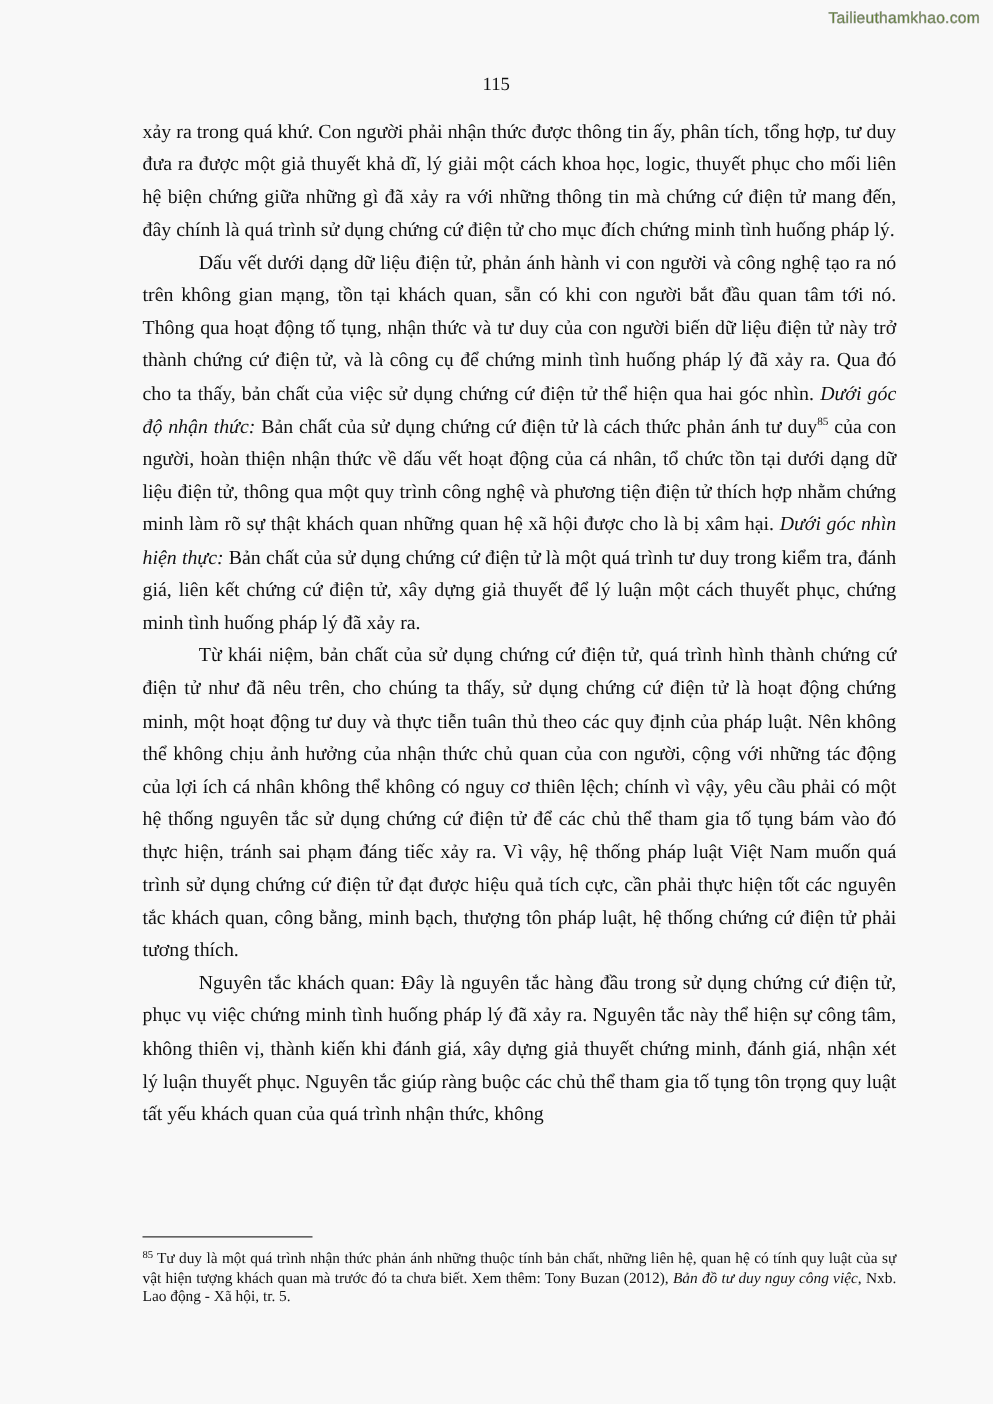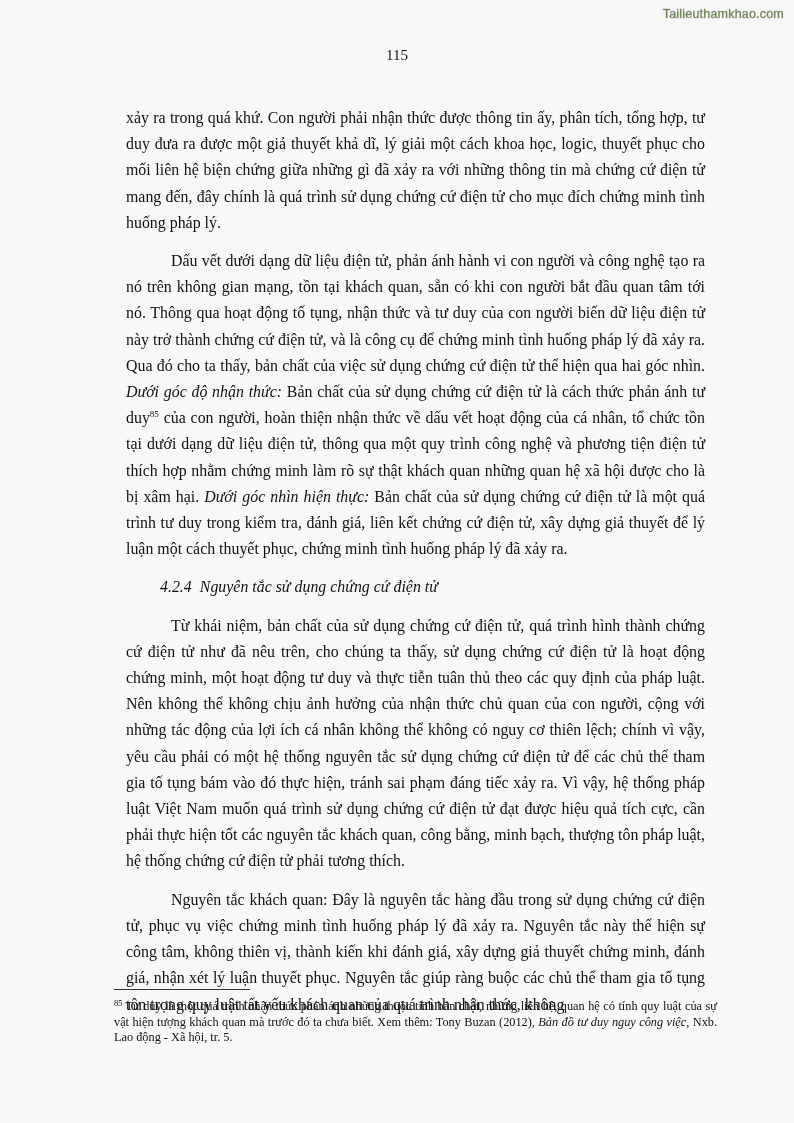--- a/index.html
+++ b/index.html
@@ -12,28 +12,28 @@
     color: #111;
   }
   .watermark {
     position: absolute; top: 7px; right: 10px;
     font-family: "Liberation Sans", "DejaVu Sans", sans-serif;
     font-size: 12.5px; color: #4d7c0f;
     -webkit-text-stroke: 0.5px #999;
     letter-spacing: 0.2px;
   }
   .page-number {
-    position: absolute; top: 47px; left: 0; width: 794px;
+    position: absolute; top: 60px; left: 0; width: 794px;
     text-align: center; font-size: 15px;
   }
   .body-text {
     position: absolute; left: 114px; top: 93px; width: 603px;
     font-size: 15.9px; line-height: 26.2px;
   }
-  .para { margin: 12px; text-align: justify; text-indent: 45px; }
+  .para { margin: 0; text-align: justify; text-indent: 45px; }
   .para.noindent { text-indent: 0; }
   .heading {
     margin: 0; padding-left: 46px; font-style: italic;
   }
   .heading .num { margin-right: 8px; }
   em { font-style: italic; }
   sup { font-size: 9px; vertical-align: 6px; line-height: 0; }
   .footnote-rule {
     position: absolute; left: 114px; top: 989px; width: 136px;
     border-top: 1px solid #333;
@@ -49,21 +49,20 @@
 
 <div class="watermark">Tailieuthamkhao.com</div>
 
 <div class="page-number">115</div>
 
 <div class="body-text">
   <p class="para noindent">xảy ra trong quá khứ. Con người phải nhận thức được thông tin ấy, phân tích, tổng hợp, tư duy đưa ra được một giả thuyết khả dĩ, lý giải một cách khoa học, logic, thuyết phục cho mối liên hệ biện chứng giữa những gì đã xảy ra với những thông tin mà chứng cứ điện tử mang đến, đây chính là quá trình sử dụng chứng cứ điện tử cho mục đích chứng minh tình huống pháp lý.</p>
 
   <p class="para"><span>Dấu vết dưới dạng dữ liệu điện tử, phản ánh hành vi con người và công nghệ tạo ra nó trên không gian mạng, tồn tại khách quan, sẵn có khi con người bắt đầu quan tâm tới nó. Thông qua hoạt động tố tụng, nhận thức và tư duy của con người biến dữ liệu điện tử này trở thành chứng cứ điện tử, và là công cụ để chứng minh tình huống pháp lý đã xảy ra. Qua đó cho ta thấy, bản chất của việc sử dụng chứng cứ điện tử thể hiện qua hai góc nhìn. </span><em>Dưới góc độ nhận thức:</em><span> Bản chất của sử dụng chứng cứ điện tử là cách thức phản ánh tư duy</span><sup>85</sup><span> của con người, hoàn thiện nhận thức về dấu vết hoạt động của cá nhân, tổ chức tồn tại dưới dạng dữ liệu điện tử, thông qua một quy trình công nghệ và phương tiện điện tử thích hợp nhằm chứng minh làm rõ sự thật khách quan những quan hệ xã hội được cho là bị xâm hại. </span><em>Dưới góc nhìn hiện thực:</em><span> Bản chất của sử dụng chứng cứ điện tử là một quá trình tư duy trong kiểm tra, đánh giá, liên kết chứng cứ điện tử, xây dựng giả thuyết để lý luận một cách thuyết phục, chứng minh tình huống pháp lý đã xảy ra.</span></p>
 
-  <p class="heading"><span class="num">4.2.4</span><span>Nguyên tắc sử dụng chứng cứ điện tử</span></p>
 
   <p class="para">Từ khái niệm, bản chất của sử dụng chứng cứ điện tử, quá trình hình thành chứng cứ điện tử như đã nêu trên, cho chúng ta thấy, sử dụng chứng cứ điện tử là hoạt động chứng minh, một hoạt động tư duy và thực tiễn tuân thủ theo các quy định của pháp luật. Nên không thể không chịu ảnh hưởng của nhận thức chủ quan của con người, cộng với những tác động của lợi ích cá nhân không thể không có nguy cơ thiên lệch; chính vì vậy, yêu cầu phải có một hệ thống nguyên tắc sử dụng chứng cứ điện tử để các chủ thể tham gia tố tụng bám vào đó thực hiện, tránh sai phạm đáng tiếc xảy ra. Vì vậy, hệ thống pháp luật Việt Nam muốn quá trình sử dụng chứng cứ điện tử đạt được hiệu quả tích cực, cần phải thực hiện tốt các nguyên tắc khách quan, công bằng, minh bạch, thượng tôn pháp luật, hệ thống chứng cứ điện tử phải tương thích.</p>
 
   <p class="para">Nguyên tắc khách quan: Đây là nguyên tắc hàng đầu trong sử dụng chứng cứ điện tử, phục vụ việc chứng minh tình huống pháp lý đã xảy ra. Nguyên tắc này thể hiện sự công tâm, không thiên vị, thành kiến khi đánh giá, xây dựng giả thuyết chứng minh, đánh giá, nhận xét lý luận thuyết phục. Nguyên tắc giúp ràng buộc các chủ thể tham gia tố tụng tôn trọng quy luật tất yếu khách quan của quá trình nhận thức, không</p>
 </div>
 
 <div class="footnote-rule"></div>
 
 <div class="footnote"><sup>85</sup><span>Tư duy là một quá trình nhận thức phản ánh những thuộc tính bản chất, những liên hệ, quan hệ có tính quy luật của sự vật hiện tượng khách quan mà trước đó ta chưa biết. Xem thêm: Tony Buzan (2012), </span><em>Bản đồ tư duy nguy công việc</em><span>, Nxb. Lao động - Xã hội, tr. 5.</span></div>
 

